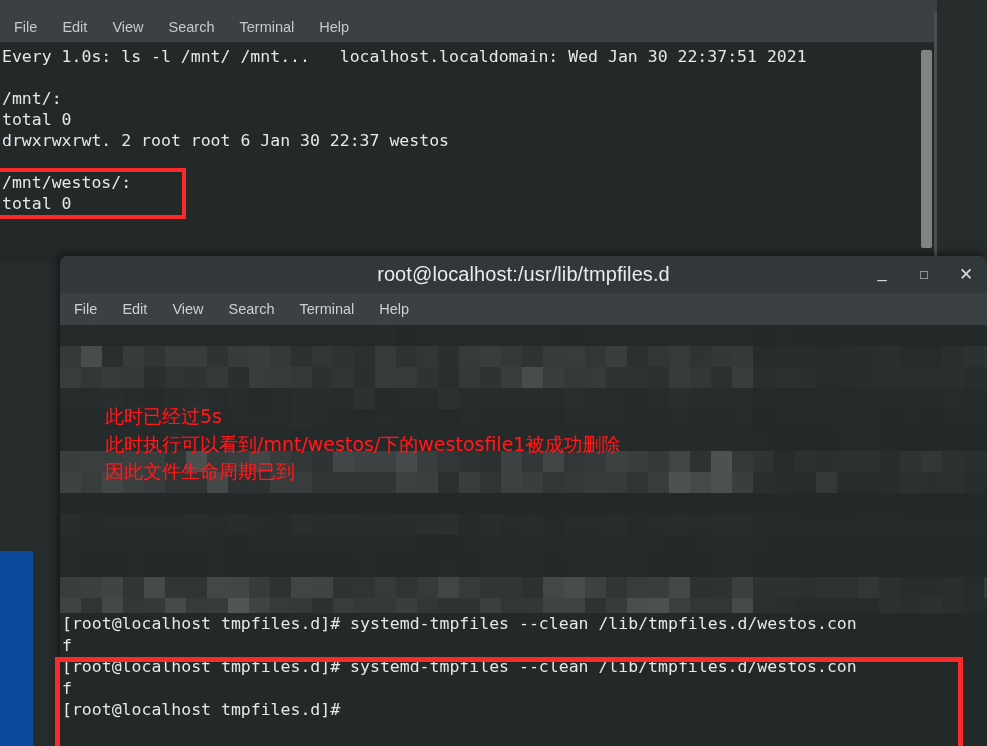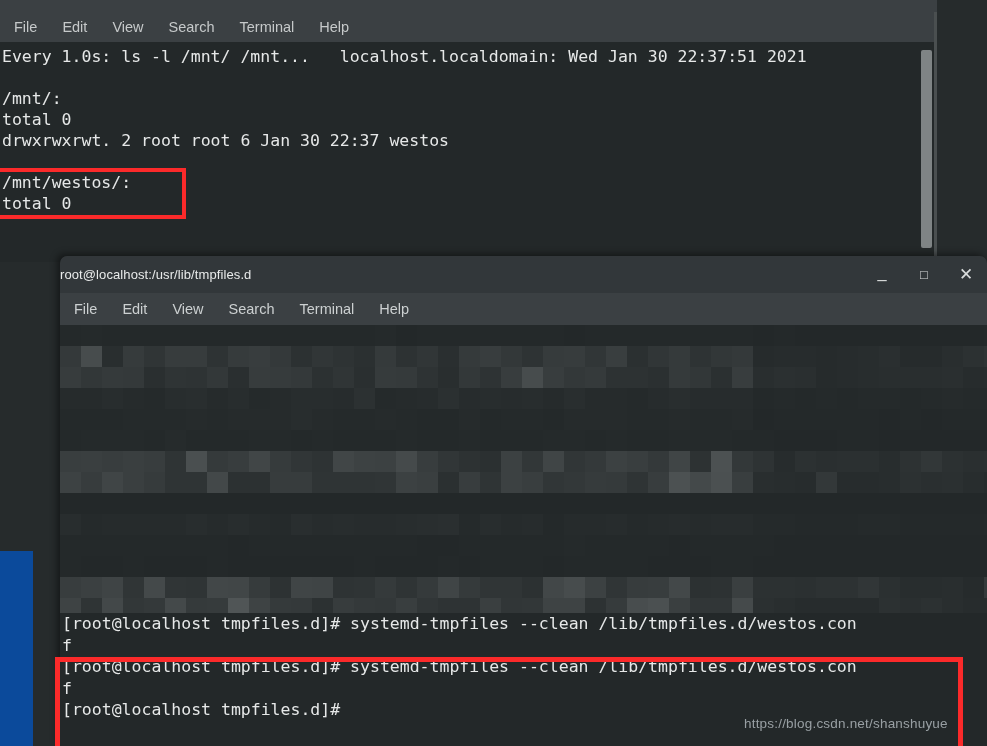--- a/index.html
+++ b/index.html
@@ -68,22 +68,22 @@
     position:absolute; left:60px; top:256px; width:927px; height:490px;
     background:#2d3132; border-radius:7px 7px 0 0; overflow:hidden;
     box-shadow:-3px -2px 7px rgba(0,0,0,.45);
   }
   #win2 .titlebar{
     position:absolute; left:0; top:0; width:927px; height:37px;
     background:#32373a; border-radius:7px 7px 0 0;
   }
   #win2 .title{
     position:absolute; left:0; top:0; width:927px; height:37px;
-    line-height:37px; color:#e9ebeb;
-    font-size:13px; letter-spacing:.1px;
+    line-height:37px; text-align:center; color:#e9ebeb;
+    font-size:20px; letter-spacing:.1px;
   }
   #win2 .wbtns{
     position:absolute; right:14px; top:0; height:37px;
     display:flex; align-items:center; gap:28px;
   }
   #win2 .wb{ color:#d9dcdc; font-size:15px; line-height:1; width:14px; text-align:center; }
   #win2 .wb.min{ position:relative; top:5px; font-size:17px; }
   #win2 .wb.max{ font-size:13px; }
   #win2 .wb.cls{ font-size:17px; }
 
@@ -826,25 +826,25 @@
           <div class="cell" style="left:777px;top:273px;width:21px;height:21px;background:rgb(39,44,45)"></div>
           <div class="cell" style="left:798px;top:273px;width:21px;height:21px;background:rgb(39,44,45)"></div>
           <div class="cell" style="left:819px;top:273px;width:21px;height:21px;background:rgb(44,49,50)"></div>
           <div class="cell" style="left:840px;top:273px;width:21px;height:21px;background:rgb(42,47,48)"></div>
           <div class="cell" style="left:861px;top:273px;width:21px;height:21px;background:rgb(44,49,50)"></div>
           <div class="cell" style="left:882px;top:273px;width:21px;height:21px;background:rgb(41,46,47)"></div>
           <div class="cell" style="left:903px;top:273px;width:21px;height:21px;background:rgb(39,44,45)"></div>
           <div class="cell" style="left:924px;top:273px;width:21px;height:21px;background:rgb(39,44,45)"></div>
         </div>
 
+      <div class="annot"><span>此时已经过5s</span><br><span>此时执行可以看到/mnt/westos/下的westosfile1被成功删除</span><br><span>因此文件生命周期已到</span></div>
 
       <div class="promptarea">[root@localhost tmpfiles.d]# systemd-tmpfiles --clean /lib/tmpfiles.d/westos.con
 f
 [root@localhost tmpfiles.d]# systemd-tmpfiles --clean /lib/tmpfiles.d/westos.con
 f
 [root@localhost tmpfiles.d]#</div>
     </div>
   </div>
 
   <div class="redbox2"></div>
 
-  <div class="watermark">https://blog.csdn.net/shanshuyue</div>
 </div>
 
 </body></html>

